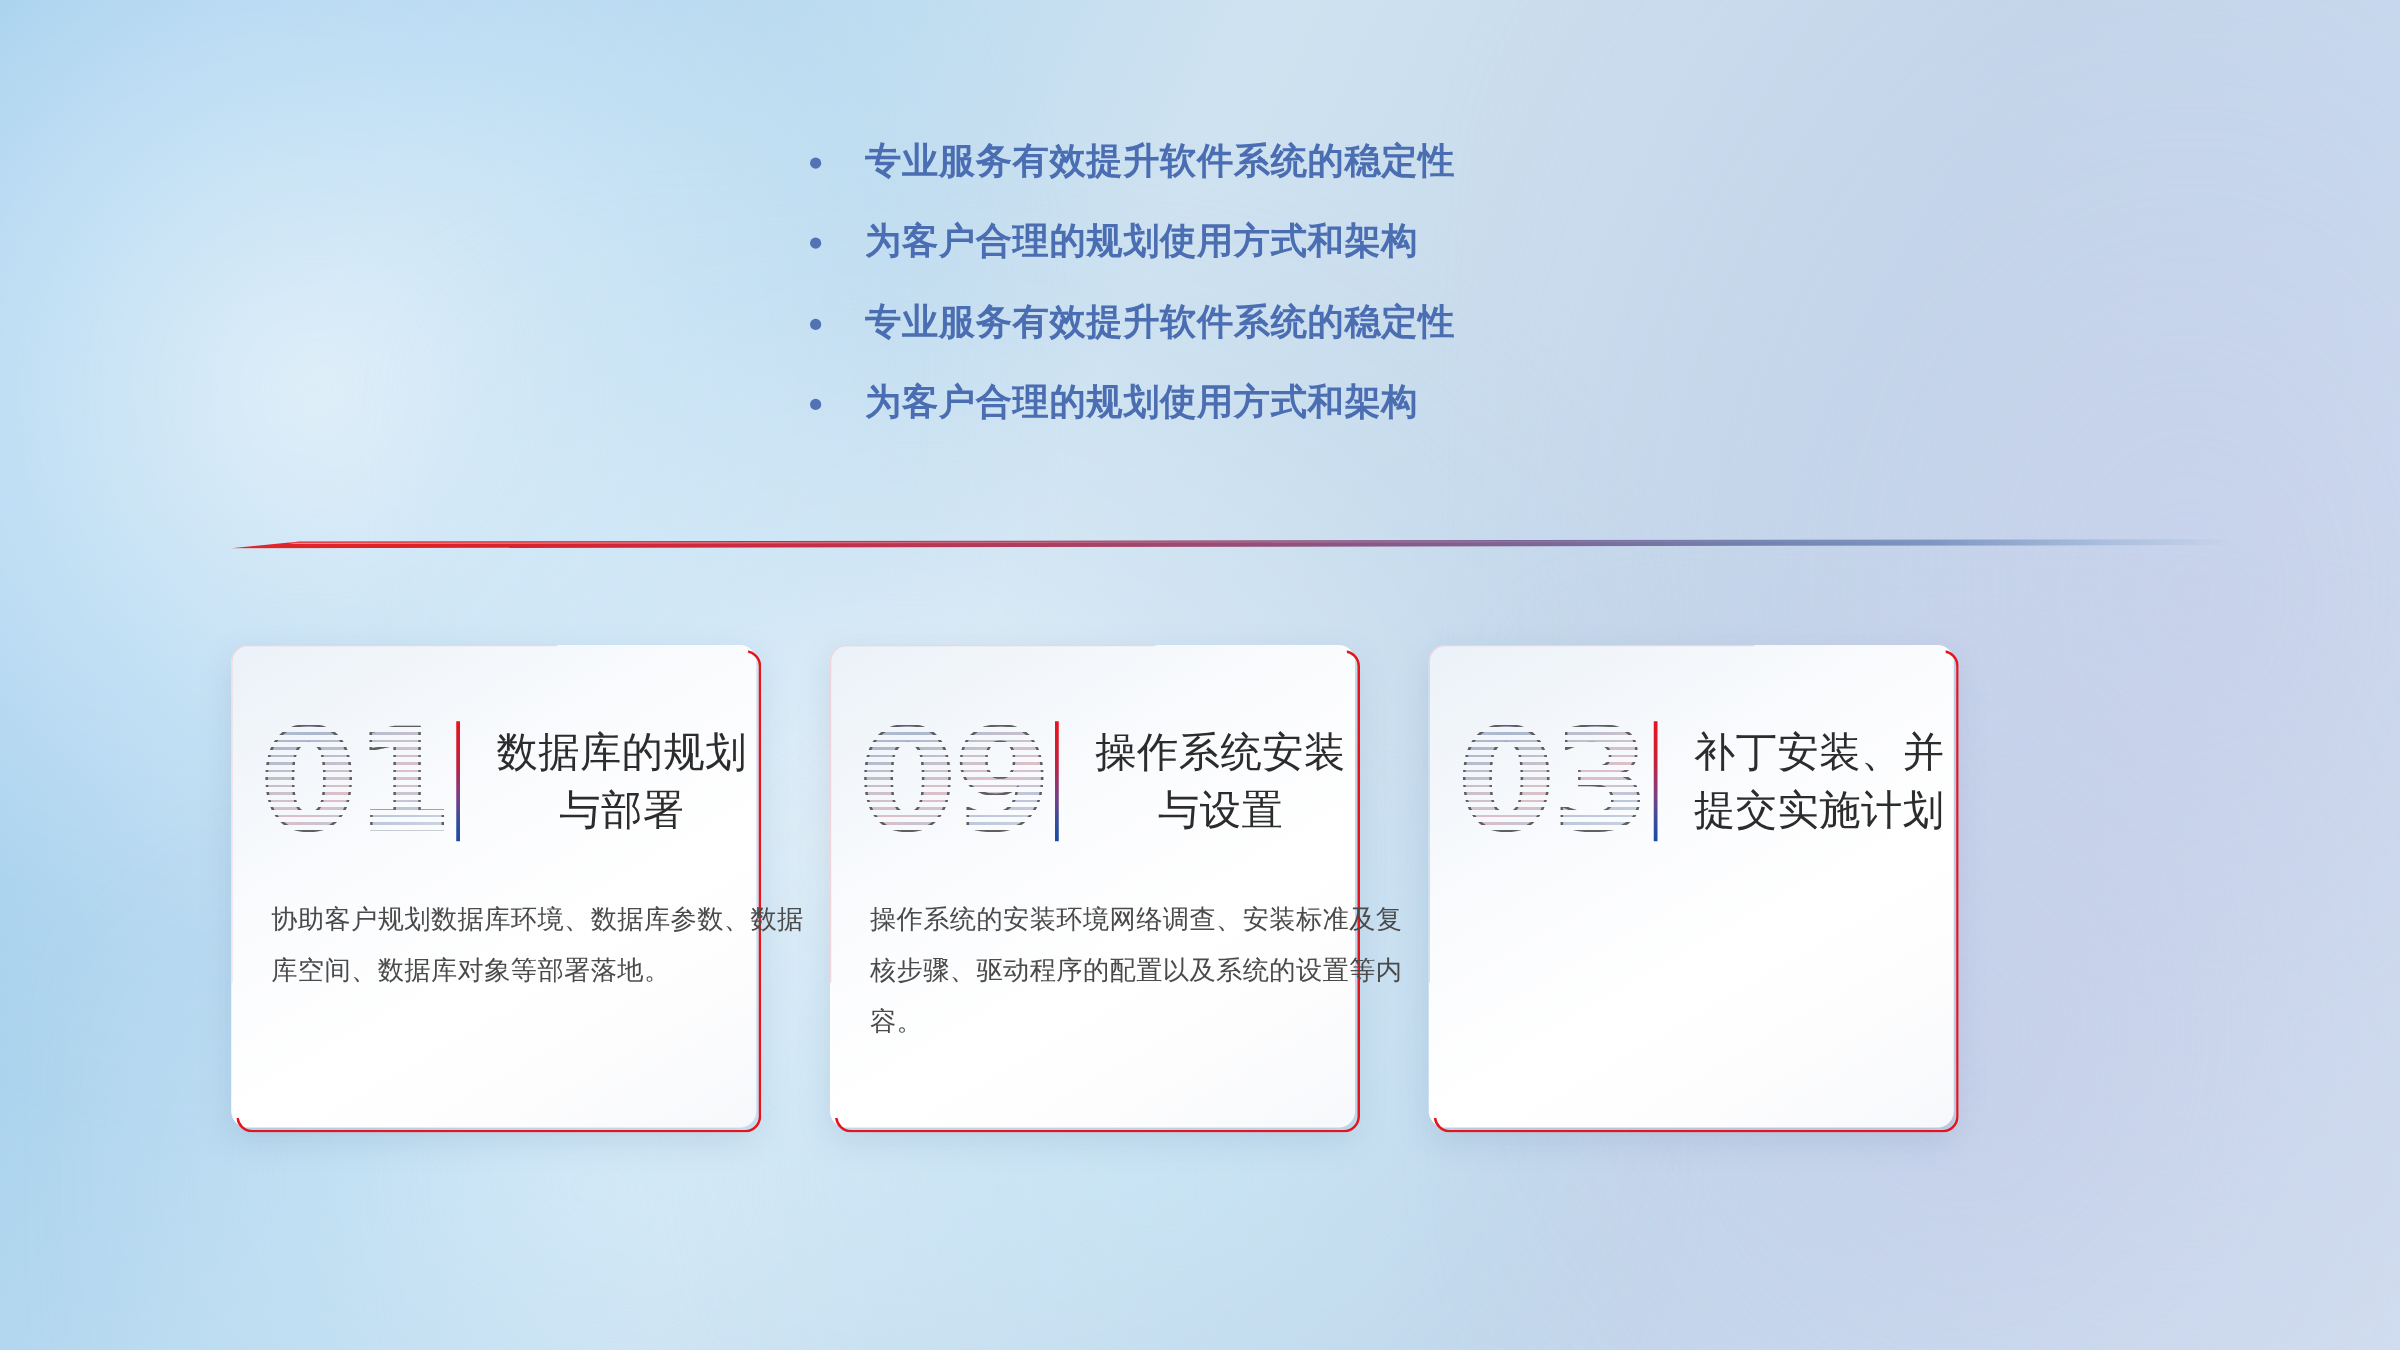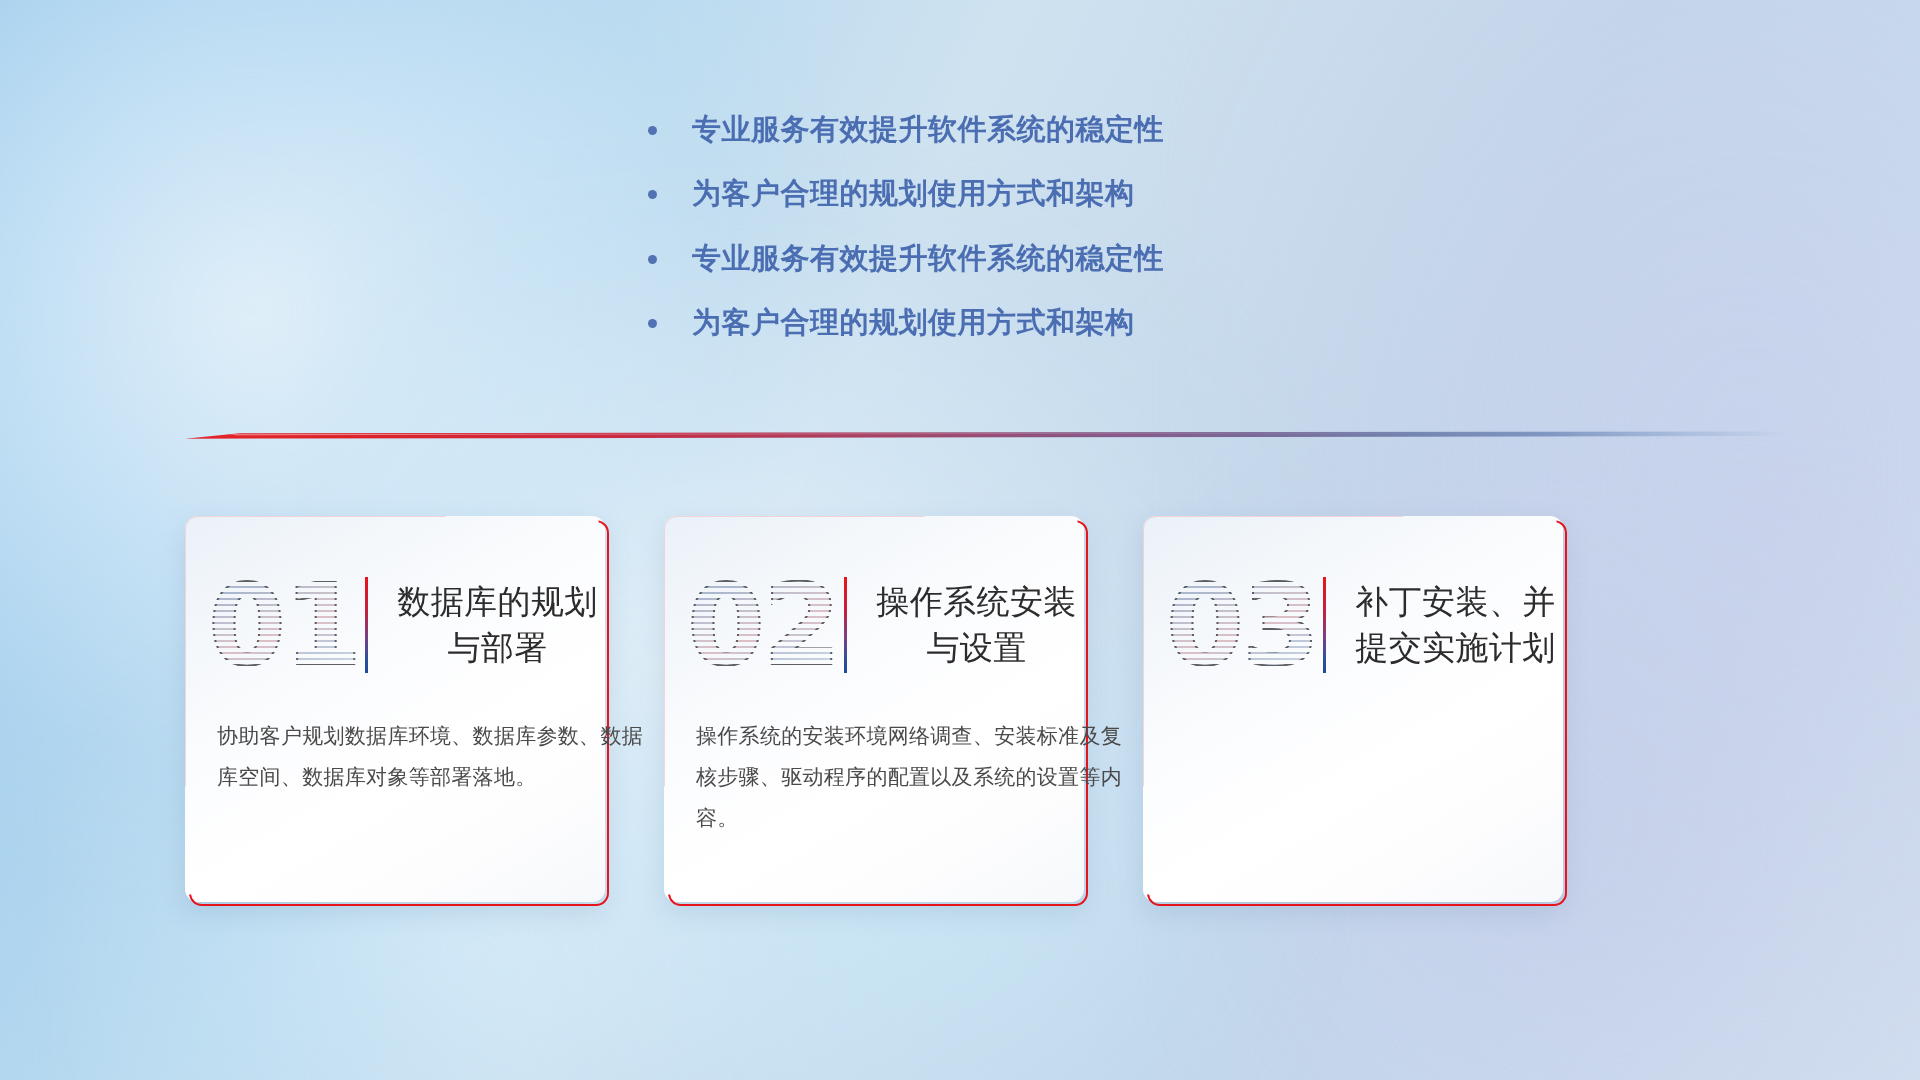--- a/index.html
+++ b/index.html
@@ -269,21 +269,21 @@
       <div class="card-title">数据库的规划与部署</div>
     </div>
     <div class="card-body">协助客户规划数据库环境、数据库参数、数据库空间、数据库对象等部署落地。</div>
   </div>
 
   <div class="card">
     <div class="card-redline"></div>
     <div class="card-topleft-edge"></div>
     <div class="card-head">
       <div class="card-num">
-        <div class="glyph">02</div>
+        <div class="glyph">09</div>
       </div>
       <div class="card-bar"></div>
       <div class="card-title">操作系统安装与设置</div>
     </div>
     <div class="card-body">操作系统的安装环境网络调查、安装标准及复核步骤、驱动程序的配置以及系统的设置等内容。</div>
   </div>
 
   <div class="card">
     <div class="card-redline"></div>
     <div class="card-topleft-edge"></div>

